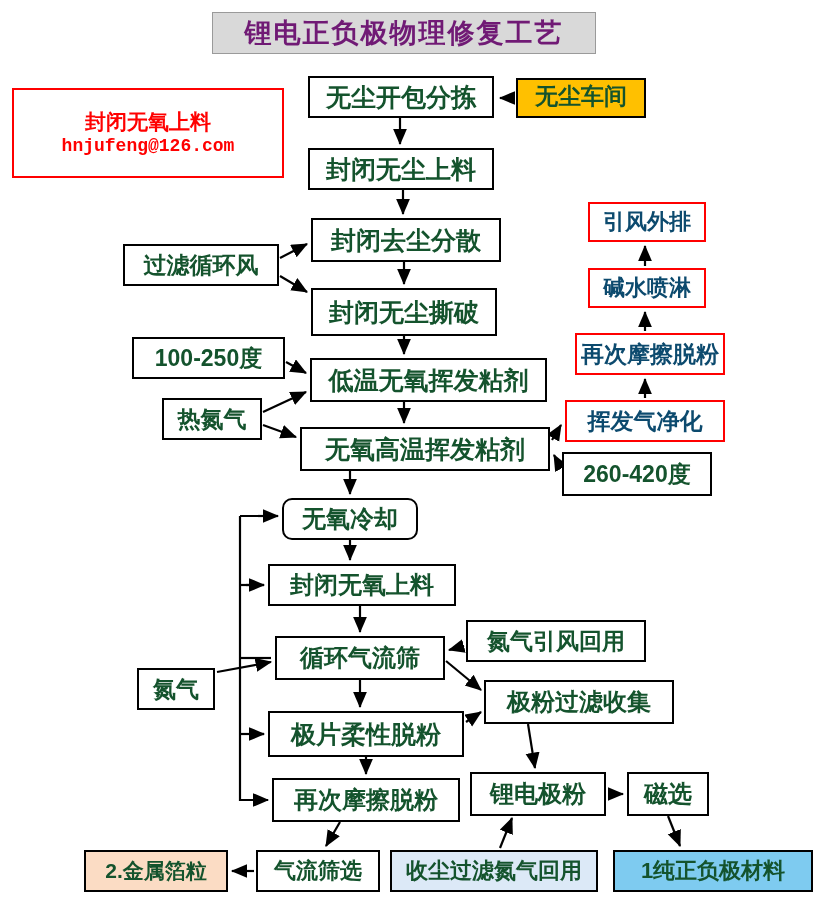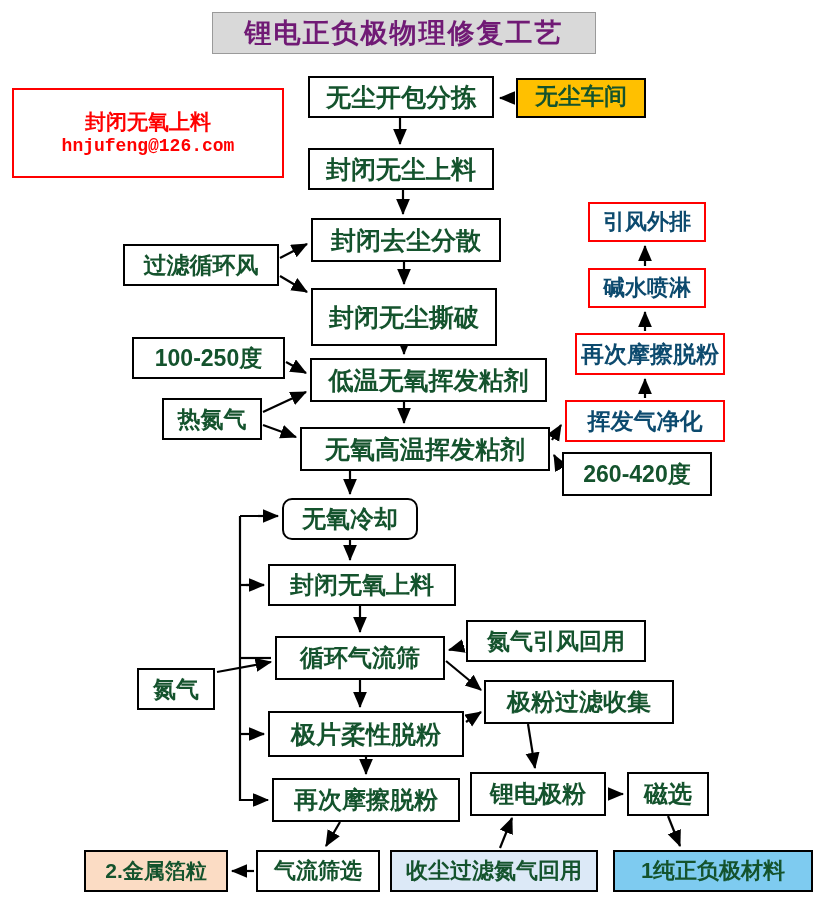--- a/index.html
+++ b/index.html
@@ -148,21 +148,21 @@
       <path d="M246,585 L264,585"></path>
       <path d="M252,734 L264,734"></path>
     </g>
   </svg>
 
 <div class="node" style="left: 308px; top: 76px; width: 186px; height: 42px; font-size: 25px;">无尘开包分拣</div>
     <div class="node orange-bg" style="left: 516px; top: 78px; width: 130px; height: 40px; font-size: 23px; font-family: Liberation Mono, monospace;">无尘车间</div>
     <div class="node" style="left: 308px; top: 148px; width: 186px; height: 42px; font-size: 25px;">封闭无尘上料</div>
     <div class="node" style="left: 311px; top: 218px; width: 190px; height: 44px; font-size: 25px;">封闭去尘分散</div>
     <div class="node" style="left: 123px; top: 244px; width: 156px; height: 42px; font-size: 23px;">过滤循环风</div>
-    <div class="node" style="left: 311px; top: 288px; width: 186px; height: 58px; font-size: 25px; text-align: right;">封闭无尘撕破</div>
+    <div class="node" style="left: 311px; top: 288px; width: 186px; height: 48px; font-size: 25px; text-align: right;">封闭无尘撕破</div>
     <div class="node" style="left: 132px; top: 337px; width: 153px; height: 42px; font-size: 23px;">100-250度</div>
     <div class="node" style="left: 310px; top: 358px; width: 237px; height: 44px; font-size: 25px;">低温无氧挥发粘剂</div>
     <div class="node" style="left: 162px; top: 398px; width: 100px; height: 42px; font-size: 23px;">热氮气</div>
     <div class="node" style="left: 300px; top: 427px; width: 250px; height: 44px; font-size: 25px;">无氧高温挥发粘剂</div>
     <div class="node" style="left: 562px; top: 452px; width: 150px; height: 44px; font-size: 23px;">260-420度</div>
     <div class="node red-text" style="left: 565px; top: 400px; width: 160px; height: 42px; font-size: 23px; border-color: rgb(255, 0, 0);">挥发气净化</div>
     <div class="node red-text" style="left: 575px; top: 333px; width: 150px; height: 42px; font-size: 23px; border-color: rgb(255, 0, 0);">再次摩擦脱粉</div>
     <div class="node red-text" style="left: 588px; top: 268px; width: 118px; height: 40px; font-size: 22px; border-color: rgb(255, 0, 0);">碱水喷淋</div>
     <div class="node red-text" style="left: 588px; top: 202px; width: 118px; height: 40px; font-size: 22px; border-color: rgb(255, 0, 0);">引风外排</div>
     <div class="node" style="left: 282px; top: 498px; width: 136px; height: 42px; font-size: 24px; border-radius: 10px;">无氧冷却</div>

